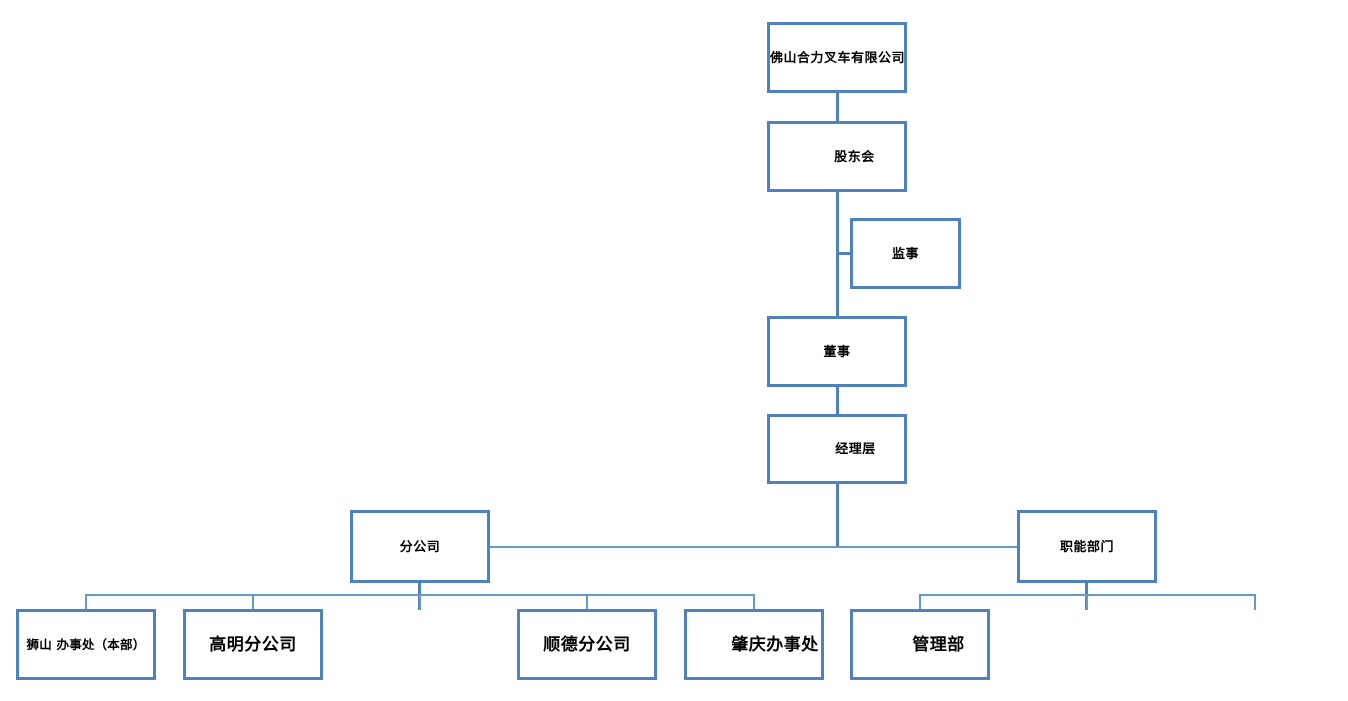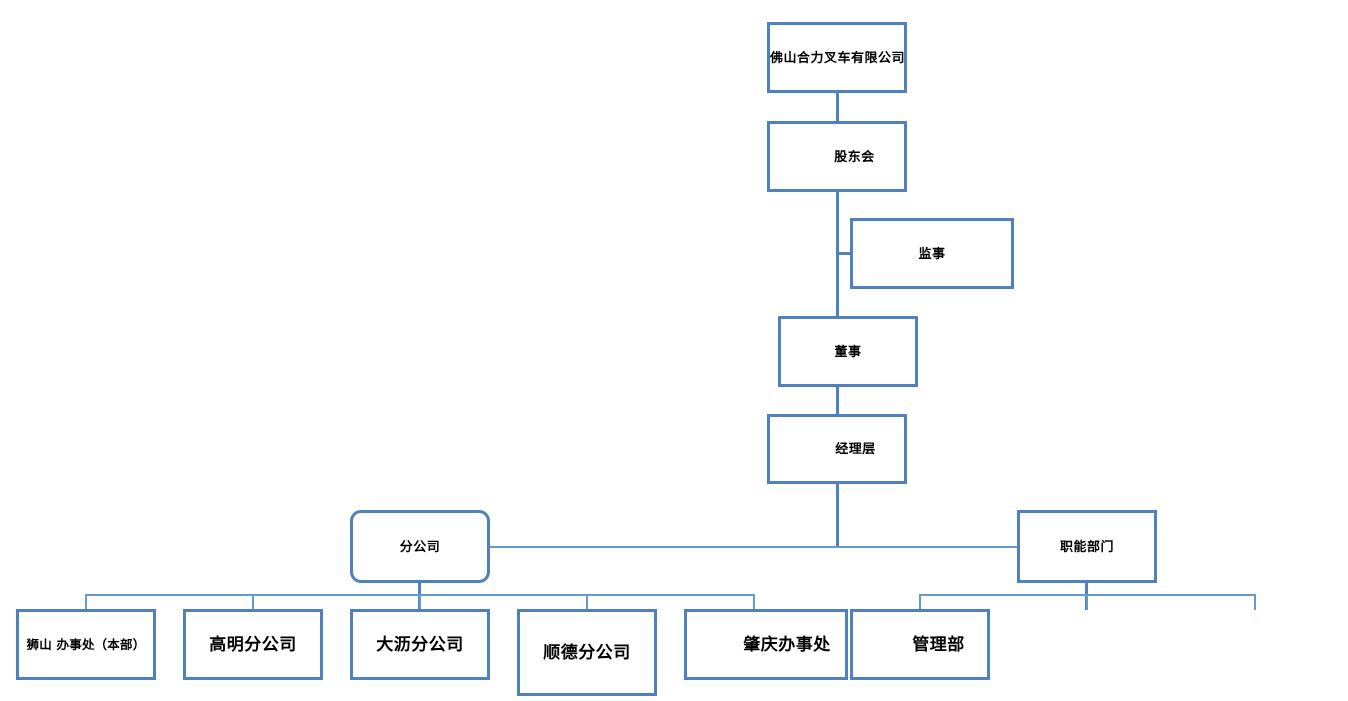--- a/index.html
+++ b/index.html
@@ -86,57 +86,54 @@
   <div class="conn thin v" style="left:1254px; top:594px; height:16px;"></div>
 
   <div class="node" style="left:767px; top:22px; width:140px; height:71px;">
     <span class="node-label">佛山合力叉车有限公司</span>
   </div>
 
   <div class="node" style="left:767px; top:121px; width:140px; height:71px;padding-left:35px;">
     <span class="node-label">股东会</span>
   </div>
 
-  <div class="node" style="left:850px; top:218px; width:164px; height:71px;">
+  <div class="node" style="left:850px; top:218px; width:111px; height:71px;">
     <span class="node-label">监事</span>
   </div>
 
-  <div class="node" style="left:767px; top:316px; width:140px; height:71px;margin-left:11px;">
+  <div class="node" style="left:767px; top:316px; width:140px; height:71px;">
     <span class="node-label">董事</span>
   </div>
 
   <div class="node" style="left:767px; top:414px; width:140px; height:70px;padding-left:37px;">
     <span class="node-label">经理层</span>
   </div>
 
-  <div class="node" style="left:350px; top:510px; width:140px; height:73px;border-radius:11px;">
+  <div class="node" style="left:350px; top:510px; width:140px; height:73px;">
     <span class="node-label">分公司</span>
   </div>
 
   <div class="node" style="left:1017px; top:510px; width:140px; height:73px;justify-content:center;">
     <span class="node-label">职能部门</span>
   </div>
 
   <div class="node leaf wide-label" style="left:16px; top:609px; width:140px; height:71px;">
     <span class="node-label">狮山 办事处（本部）</span>
   </div>
 
   <div class="node leaf" style="left:183px; top:609px; width:140px; height:71px;">
     <span class="node-label">高明分公司</span>
   </div>
 
-  <div class="node leaf" style="left:350px; top:609px; width:140px; height:71px;">
-    <span class="node-label">大沥分公司</span>
-  </div>
 
-  <div class="node leaf" style="left:517px; top:609px; width:140px; height:87px;">
+  <div class="node leaf" style="left:517px; top:609px; width:140px; height:71px;">
     <span class="node-label">顺德分公司</span>
   </div>
 
-  <div class="node leaf" style="left:684px; top:609px; width:164px; height:71px;padding-left:42px;">
+  <div class="node leaf" style="left:684px; top:609px; width:140px; height:71px;padding-left:42px;">
     <span class="node-label">肇庆办事处</span>
   </div>
 
   <div class="node leaf" style="left:850px; top:609px; width:140px; height:71px;padding-left:37px;">
     <span class="node-label">管理部</span>
   </div>
 
 
 
 </div>

